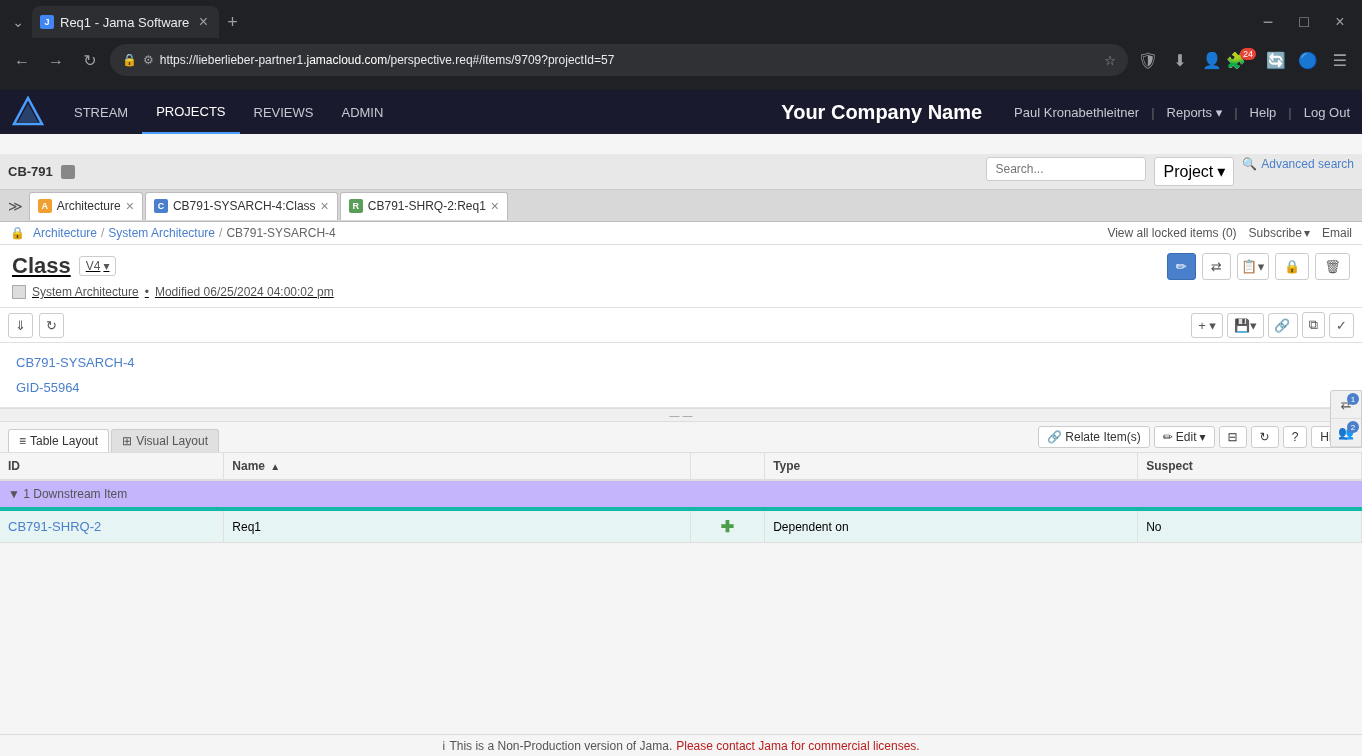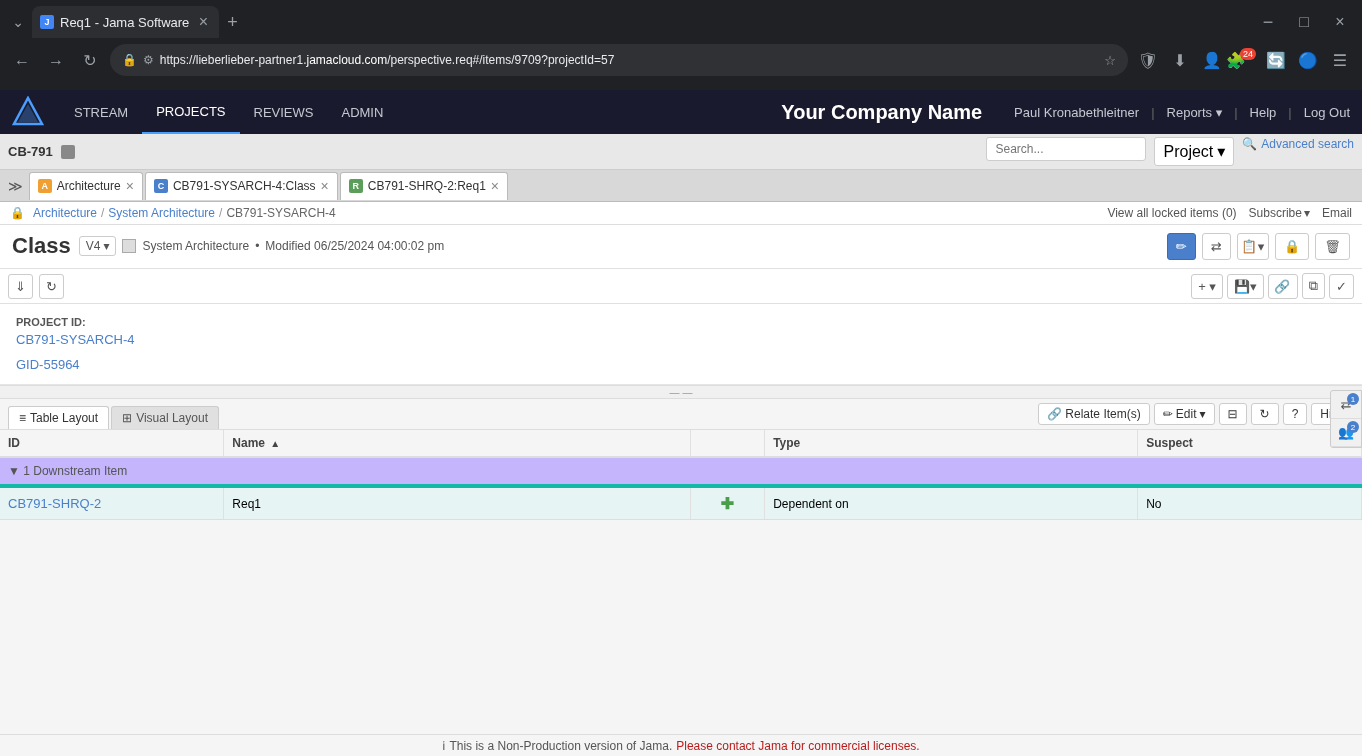--- a/index.html
+++ b/index.html
@@ -188,20 +188,21 @@
 
     
     .cb-bar {
       background: #e8e8e8;
       border-bottom: 1px solid #ccc;
       height: 36px;
       display: flex;
       align-items: center;
       padding: 0 8px;
       gap: 8px;
+      margin-top: 20px;
     }
     .cb-id {
       font-weight: bold;
       font-size: 13px;
       color: #333;
     }
     .cb-search-area {
       margin-left: auto;
       display: flex;
       align-items: flex-start;
@@ -318,21 +319,21 @@
 
     
     .item-header {
       background: white;
       padding: 8px 12px;
       border-bottom: 1px solid #e0e0e0;
       display: flex;
       align-items: flex-start;
       justify-content: space-between;
     }
-    .item-title-area { display: flex; flex-direction: row; gap: 6px; }
+    .item-title-area { display: flex; flex-direction: column; gap: 6px; text-decoration: underline; }
     .item-title {
       display: flex;
       align-items: center;
       gap: 8px;
     }
     .item-title h1 {
       font-size: 22px;
       font-weight: bold;
       color: #333;
     }
@@ -756,21 +757,20 @@
       <button class="content-toolbar-btn">💾▾</button>
       <button class="content-toolbar-btn">🔗</button>
       <button class="content-toolbar-btn">⧉</button>
       <button class="content-toolbar-btn">✓</button>
     </div>
   </div>
 
   <div class="details-section">
     <div style="display:flex;flex-direction:column;gap:10px;">
       <div>
-        <div class="detail-label">PROJECT ID:</div>
         <a class="detail-link">CB791-SYSARCH-4</a>
       </div>
       <div>
         <a class="detail-link">GID-55964</a>
       </div>
     </div>
   </div>
 
   <div class="divider-handle">
     <span>— —</span>

